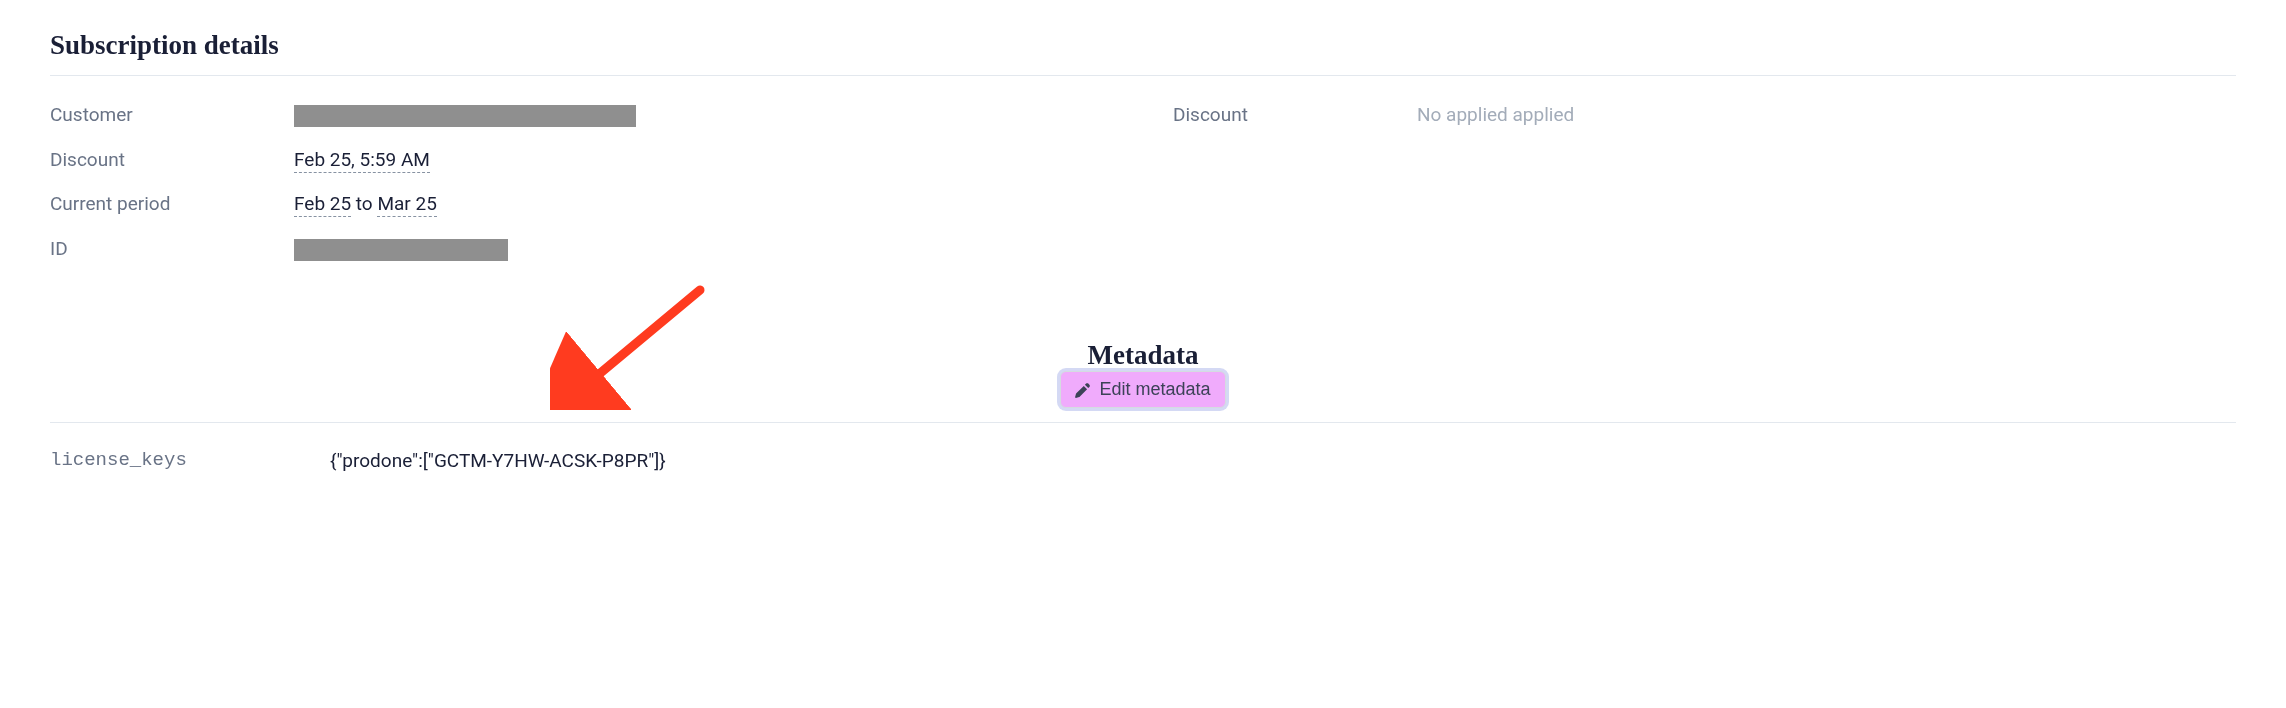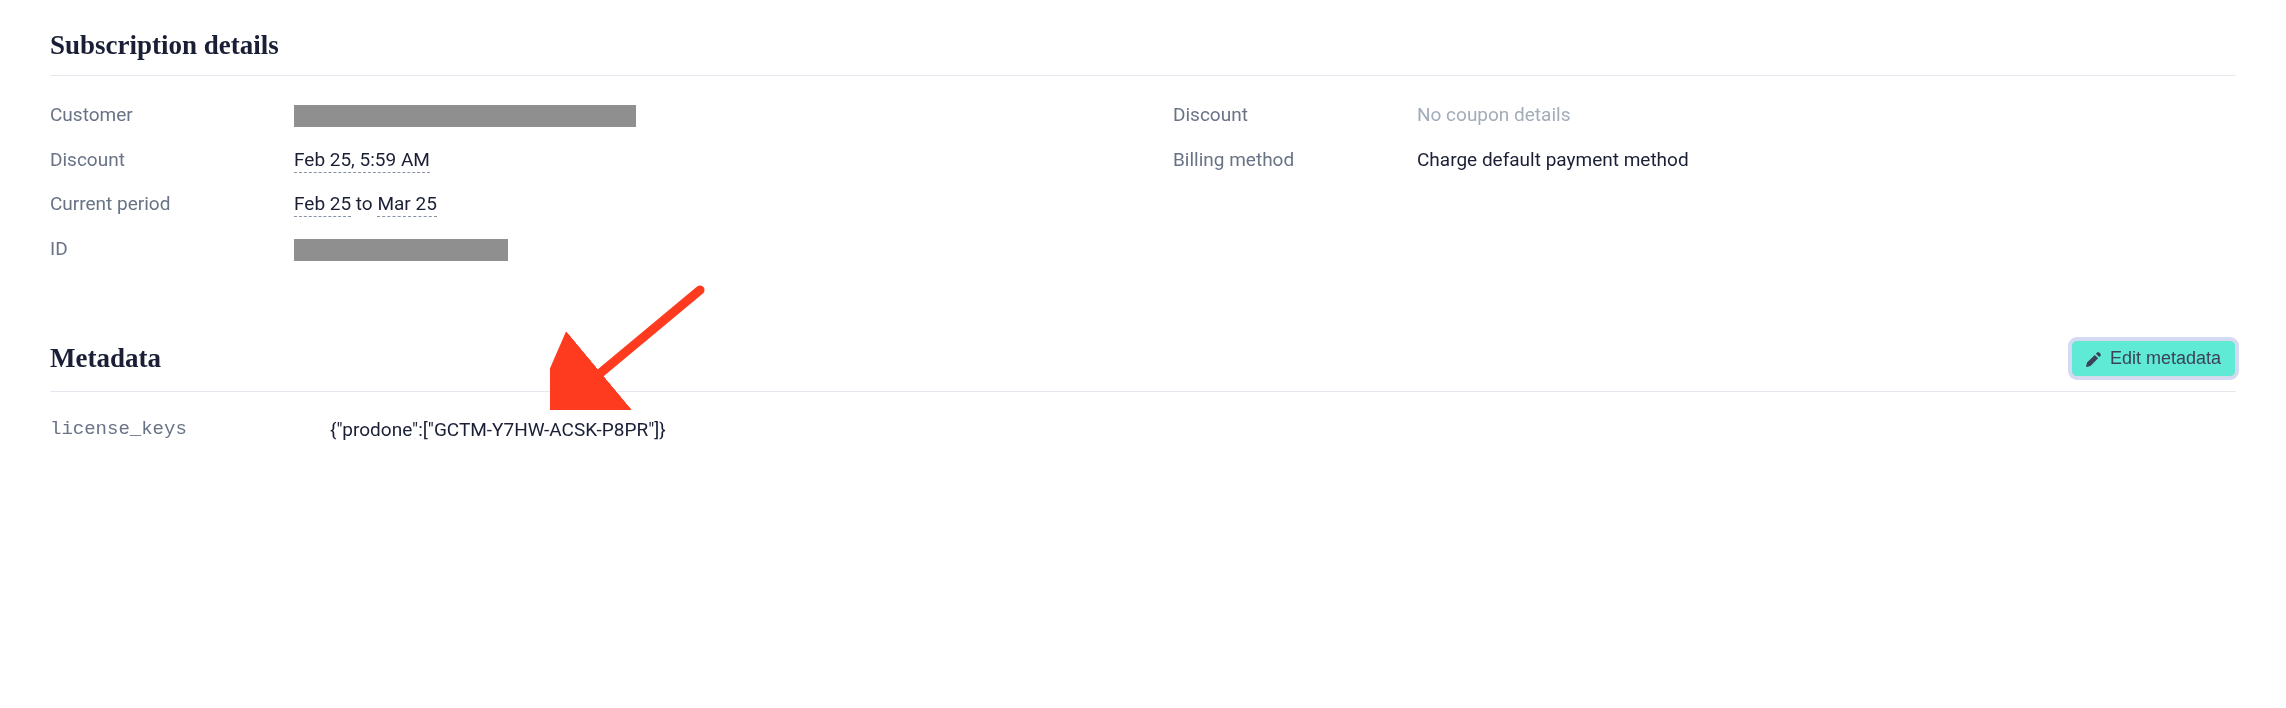--- a/index.html
+++ b/index.html
@@ -61,26 +61,27 @@
     vertical-align: middle;
   }
   .redacted.w1 { width: 342px; }
   .redacted.w2 { width: 214px; }
 
   .metadata-header {
     display:flex;
     align-items: center;
     justify-content: space-between;
     margin-bottom: 14px;
+    flex-direction: column;
   }
   .edit-btn {
     display:inline-flex;
     align-items:center;
     gap:8px;
-    background:#5eead4;
+    background:#f0abfc;
     border:1px solid #d5dbe1;
     border-radius:6px;
     padding:7px 14px;
     font-size:18px;
     color:#3c4257;
     cursor:pointer;
     box-shadow: 0 0 0 3px rgba(84,105,212,.25);
     outline: none;
   }
   .edit-btn svg { width:16px; height:16px; fill:#3c4257; }
@@ -142,27 +143,23 @@
         <span class="redacted w2"></span>
       </div>
     </div>
 
   </div>
 
   <div class="col">
 
     <div class="row">
       <div class="label-cell">Discount</div>
-      <div class="value-cell value-muted">No coupon details</div>
+      <div class="value-cell value-muted">No applied applied</div>
     </div>
 
-    <div class="row">
-      <div class="label-cell">Billing method</div>
-      <div class="value-cell">Charge default payment method</div>
-    </div>
 
   </div>
 </div>
 
 <div class="metadata-header">
   <h2 class="section-title" style="margin:0">Metadata</h2>
   <button class="edit-btn">
     <svg viewBox="0 0 16 16">
         <path d="M11.1 1.6c.6-.6 1.6-.6 2.2 0l1.1 1.1c.6.6.6 1.6 0 2.2l-1.2 1.2-3.3-3.3 1.2-1.2zM8.8 4l3.3 3.3-7.4 7.4c-.1.1-.3.2-.5.3l-3.3.9c-.5.1-.9-.3-.8-.8l.9-3.3c.1-.2.2-.4.3-.5L8.8 4z"></path>
       </svg>

